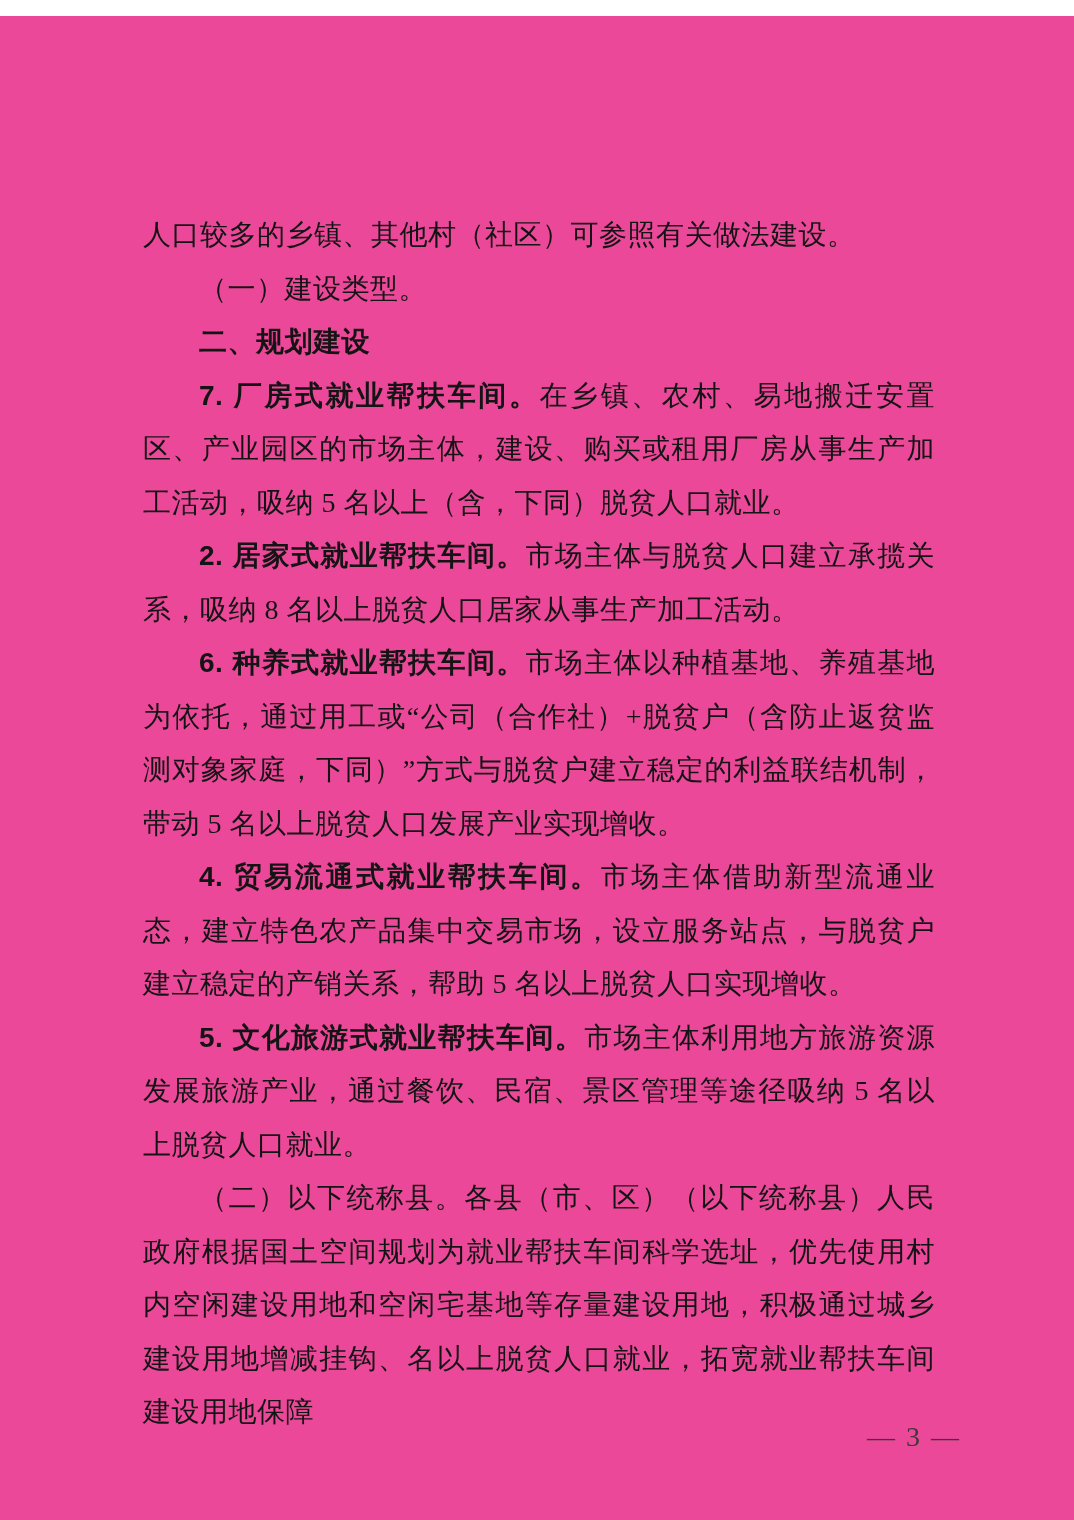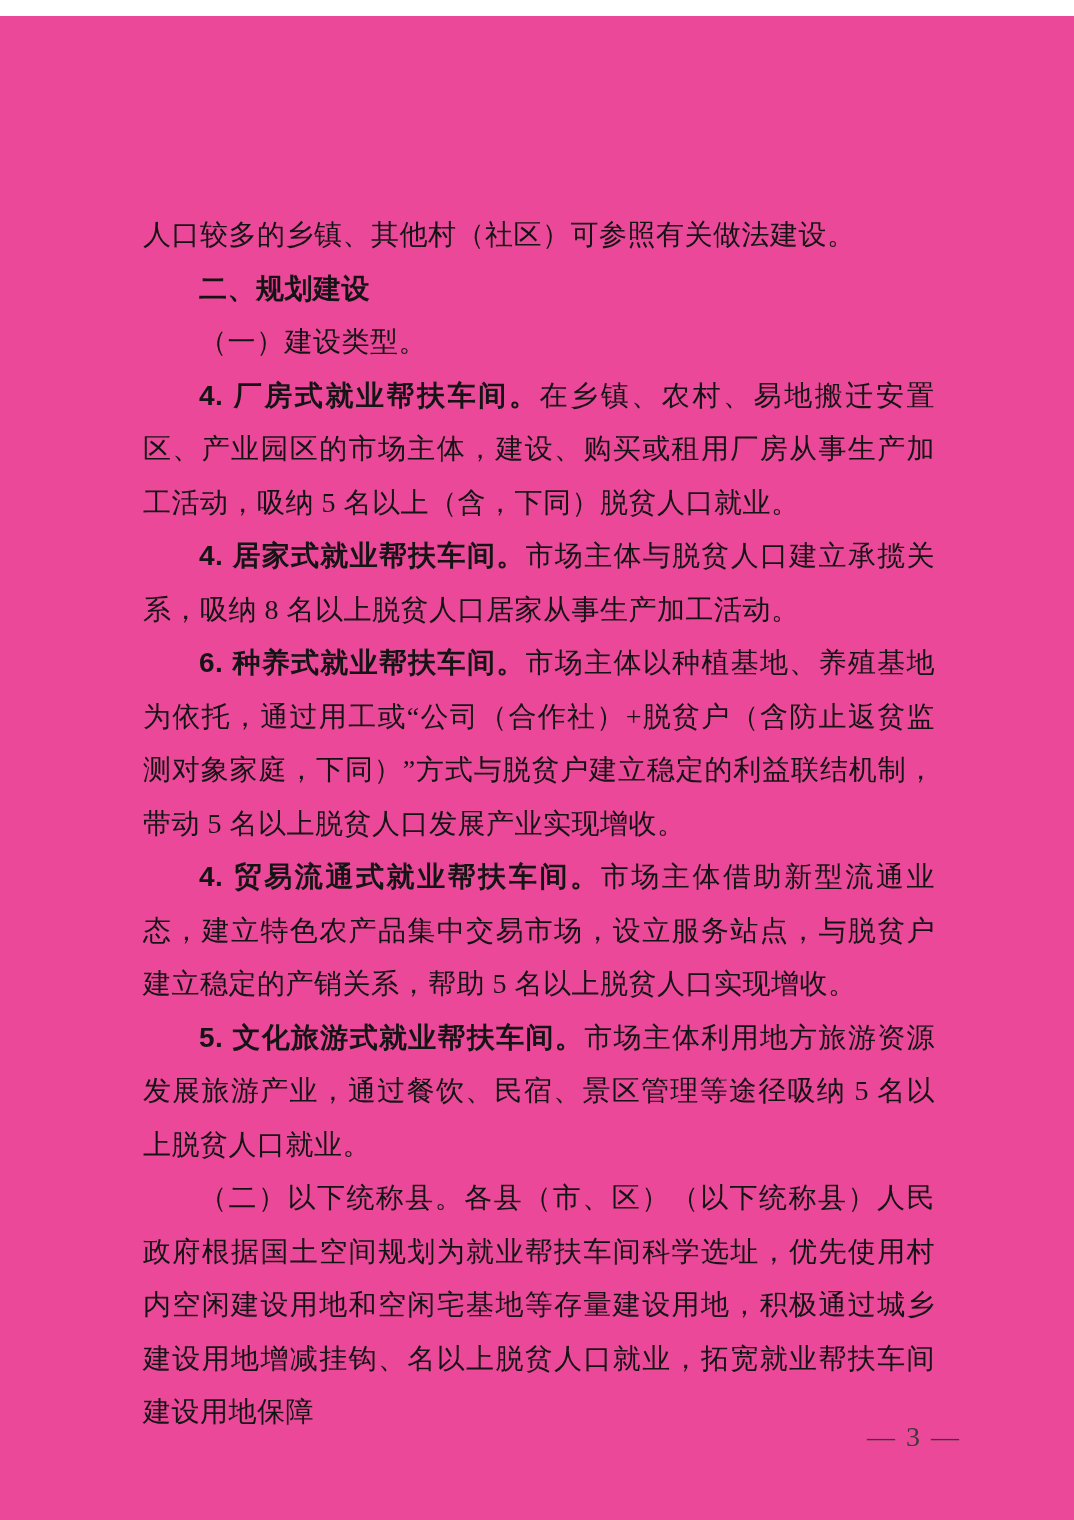--- a/index.html
+++ b/index.html
@@ -60,23 +60,23 @@
     letter-spacing: 2px;
     white-space: nowrap;
   }
 </style>
 </head>
 <body>
 
 <div class="page">
   <div class="content">
       <p class="para continuation"><span class="run body">人口较多的乡镇、其他村（社区）可参照有关做法建设。</span></p>
+      <p class="para heading-l2"><span class="run kaiti">（一）建设类型。</span></p>
       <p class="para heading-l1"><span class="run heiti">二、规划建设</span></p>
-      <p class="para heading-l2"><span class="run kaiti">（一）建设类型。</span></p>
-      <p class="para body"><span class="run run-head">4. 厂房式就业帮扶车间。</span><span class="run body">在乡镇、农村、易地搬迁安置区、产业园区的市场主体，建设、购买或租用厂房从事生产加工活动，吸纳 5 名以上（含，下同）脱贫人口就业。</span></p>
-      <p class="para body"><span class="run run-head">4. 居家式就业帮扶车间。</span><span class="run body">市场主体与脱贫人口建立承揽关系，吸纳 8 名以上脱贫人口居家从事生产加工活动。</span></p>
+      <p class="para body"><span class="run run-head">7. 厂房式就业帮扶车间。</span><span class="run body">在乡镇、农村、易地搬迁安置区、产业园区的市场主体，建设、购买或租用厂房从事生产加工活动，吸纳 5 名以上（含，下同）脱贫人口就业。</span></p>
+      <p class="para body"><span class="run run-head">2. 居家式就业帮扶车间。</span><span class="run body">市场主体与脱贫人口建立承揽关系，吸纳 8 名以上脱贫人口居家从事生产加工活动。</span></p>
       <p class="para body"><span class="run run-head">6. 种养式就业帮扶车间。</span><span class="run body">市场主体以种植基地、养殖基地为依托，通过用工或“公司（合作社）+脱贫户（含防止返贫监测对象家庭，下同）”方式与脱贫户建立稳定的利益联结机制，带动 5 名以上脱贫人口发展产业实现增收。</span></p>
       <p class="para body"><span class="run run-head">4. 贸易流通式就业帮扶车间。</span><span class="run body">市场主体借助新型流通业态，建立特色农产品集中交易市场，设立服务站点，与脱贫户建立稳定的产销关系，帮助 5 名以上脱贫人口实现增收。</span></p>
       <p class="para body"><span class="run run-head">5. 文化旅游式就业帮扶车间。</span><span class="run body">市场主体利用地方旅游资源发展旅游产业，通过餐饮、民宿、景区管理等途径吸纳 5 名以上脱贫人口就业。</span></p>
       <p class="para body"><span class="run kaiti">（二）以下统称县。</span><span class="run body">各县（市、区）（以下统称县）人民政府根据国土空间规划为就业帮扶车间科学选址，优先使用村内空闲建设用地和空闲宅基地等存量建设用地，积极通过城乡建设用地增减挂钩、名以上脱贫人口就业，拓宽就业帮扶车间建设用地保障</span></p>
     </div>
   <div class="page-number">— 3 —</div>
 </div>
 
 </body></html>

